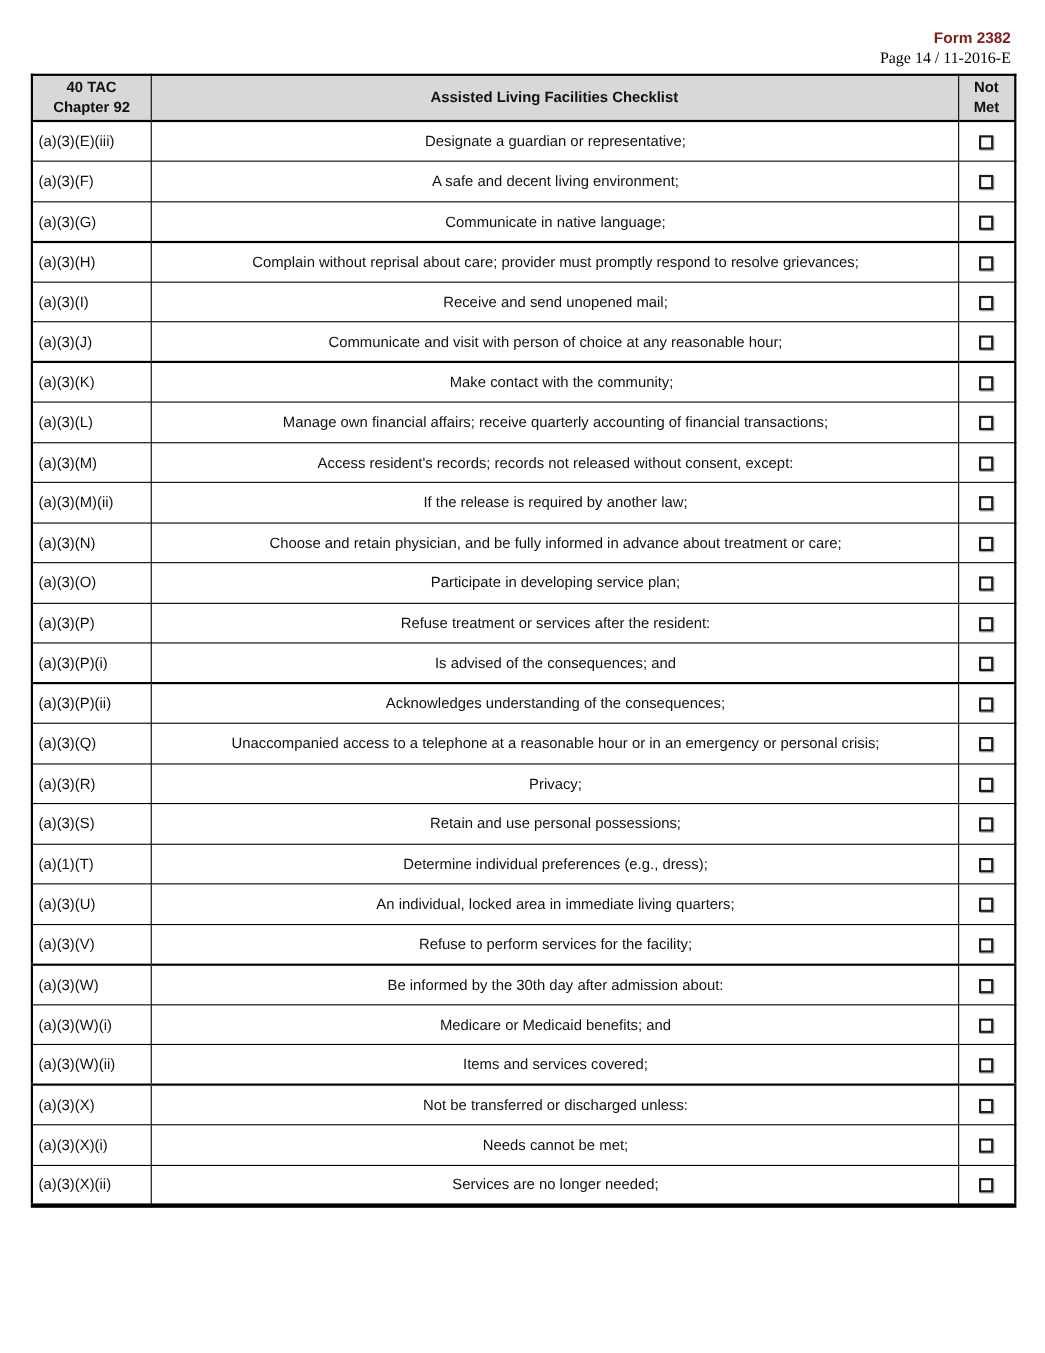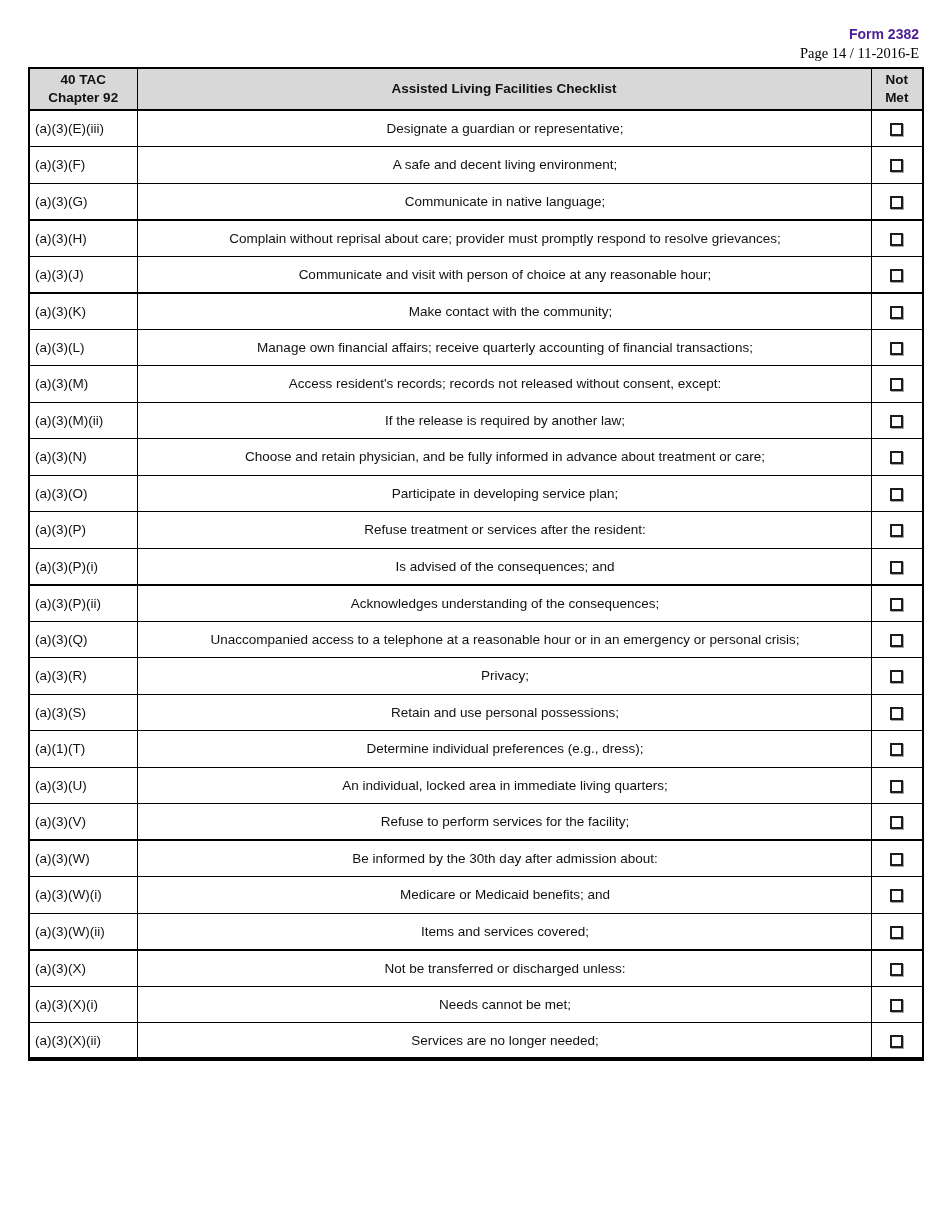--- a/index.html
+++ b/index.html
@@ -12,21 +12,21 @@
     color: #111111;
   }
   .page-header {
     text-align: right;
     padding: 26px 31px 0 0;
     line-height: 1.15;
   }
   .form-number {
     font-size: 14px;
     font-weight: bold;
-    color: #4c1d95;
+    color: #7f1d1d;
   }
   .page-info {
     font-family: "Liberation Serif", serif;
     font-size: 14.5px;
     margin-top: 3px;
     color: #000;
   }
   table.checklist {
     border-collapse: collapse;
     table-layout: fixed;
@@ -118,20 +118,27 @@
       <span class="checkbox"></span>
     </td>
   </tr>
       <tr>
     <td class="code">(a)(3)(H)</td>
     <td class="desc">Complain without reprisal about care; provider must promptly respond to resolve grievances;</td>
     <td class="chk">
       <span class="checkbox"></span>
     </td>
   </tr>
+      <tr>
+    <td class="code">(a)(3)(I)</td>
+    <td class="desc">Receive and send unopened mail;</td>
+    <td class="chk">
+      <span class="checkbox"></span>
+    </td>
+  </tr>
       <tr class="thick-divider">
     <td class="code">(a)(3)(J)</td>
     <td class="desc">Communicate and visit with person of choice at any reasonable hour;</td>
     <td class="chk">
       <span class="checkbox"></span>
     </td>
   </tr>
       <tr class="flush">
     <td class="code">(a)(3)(K)</td>
     <td class="desc">Make contact with the community;</td>

